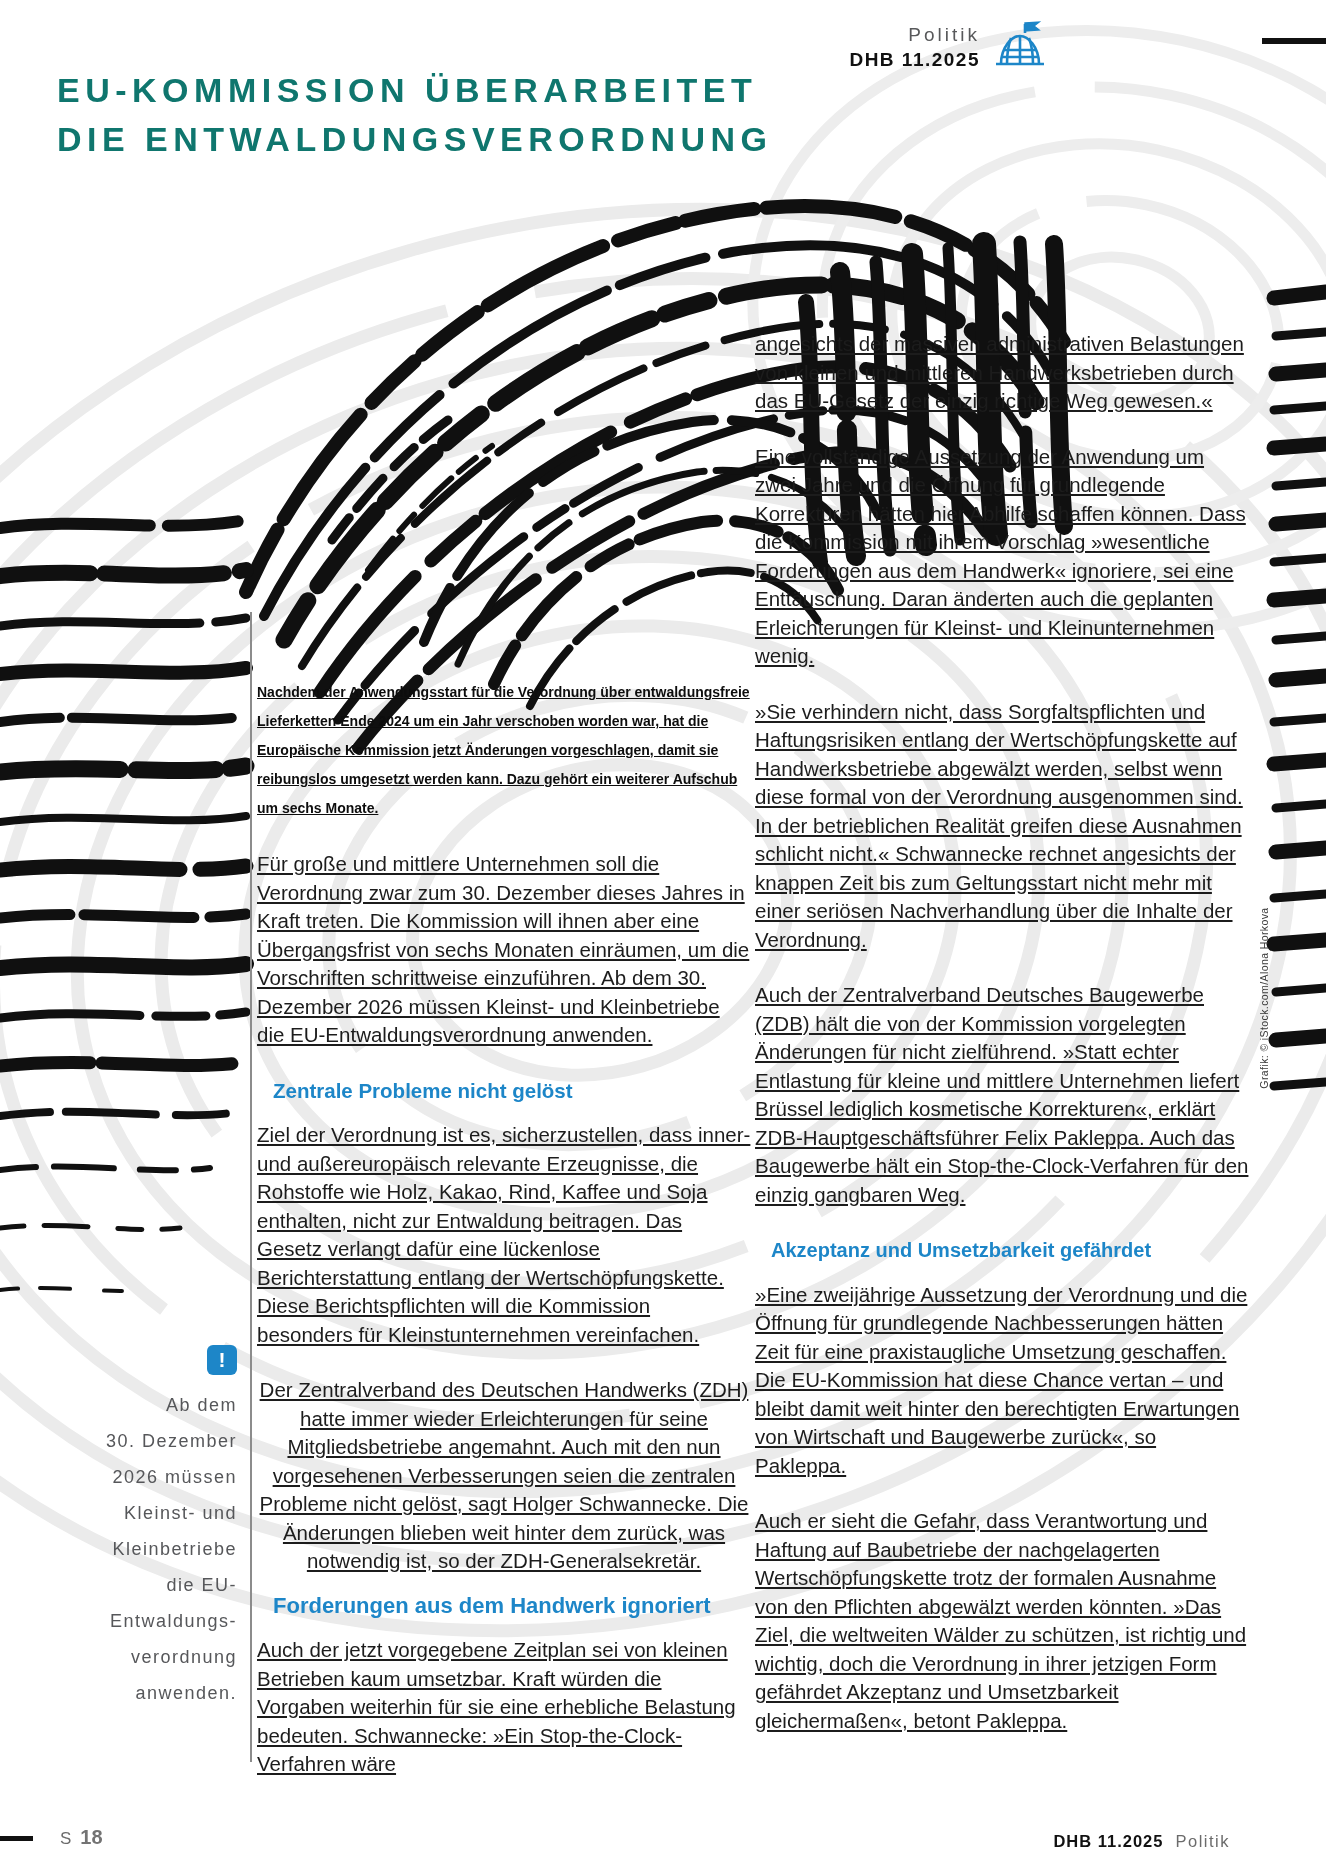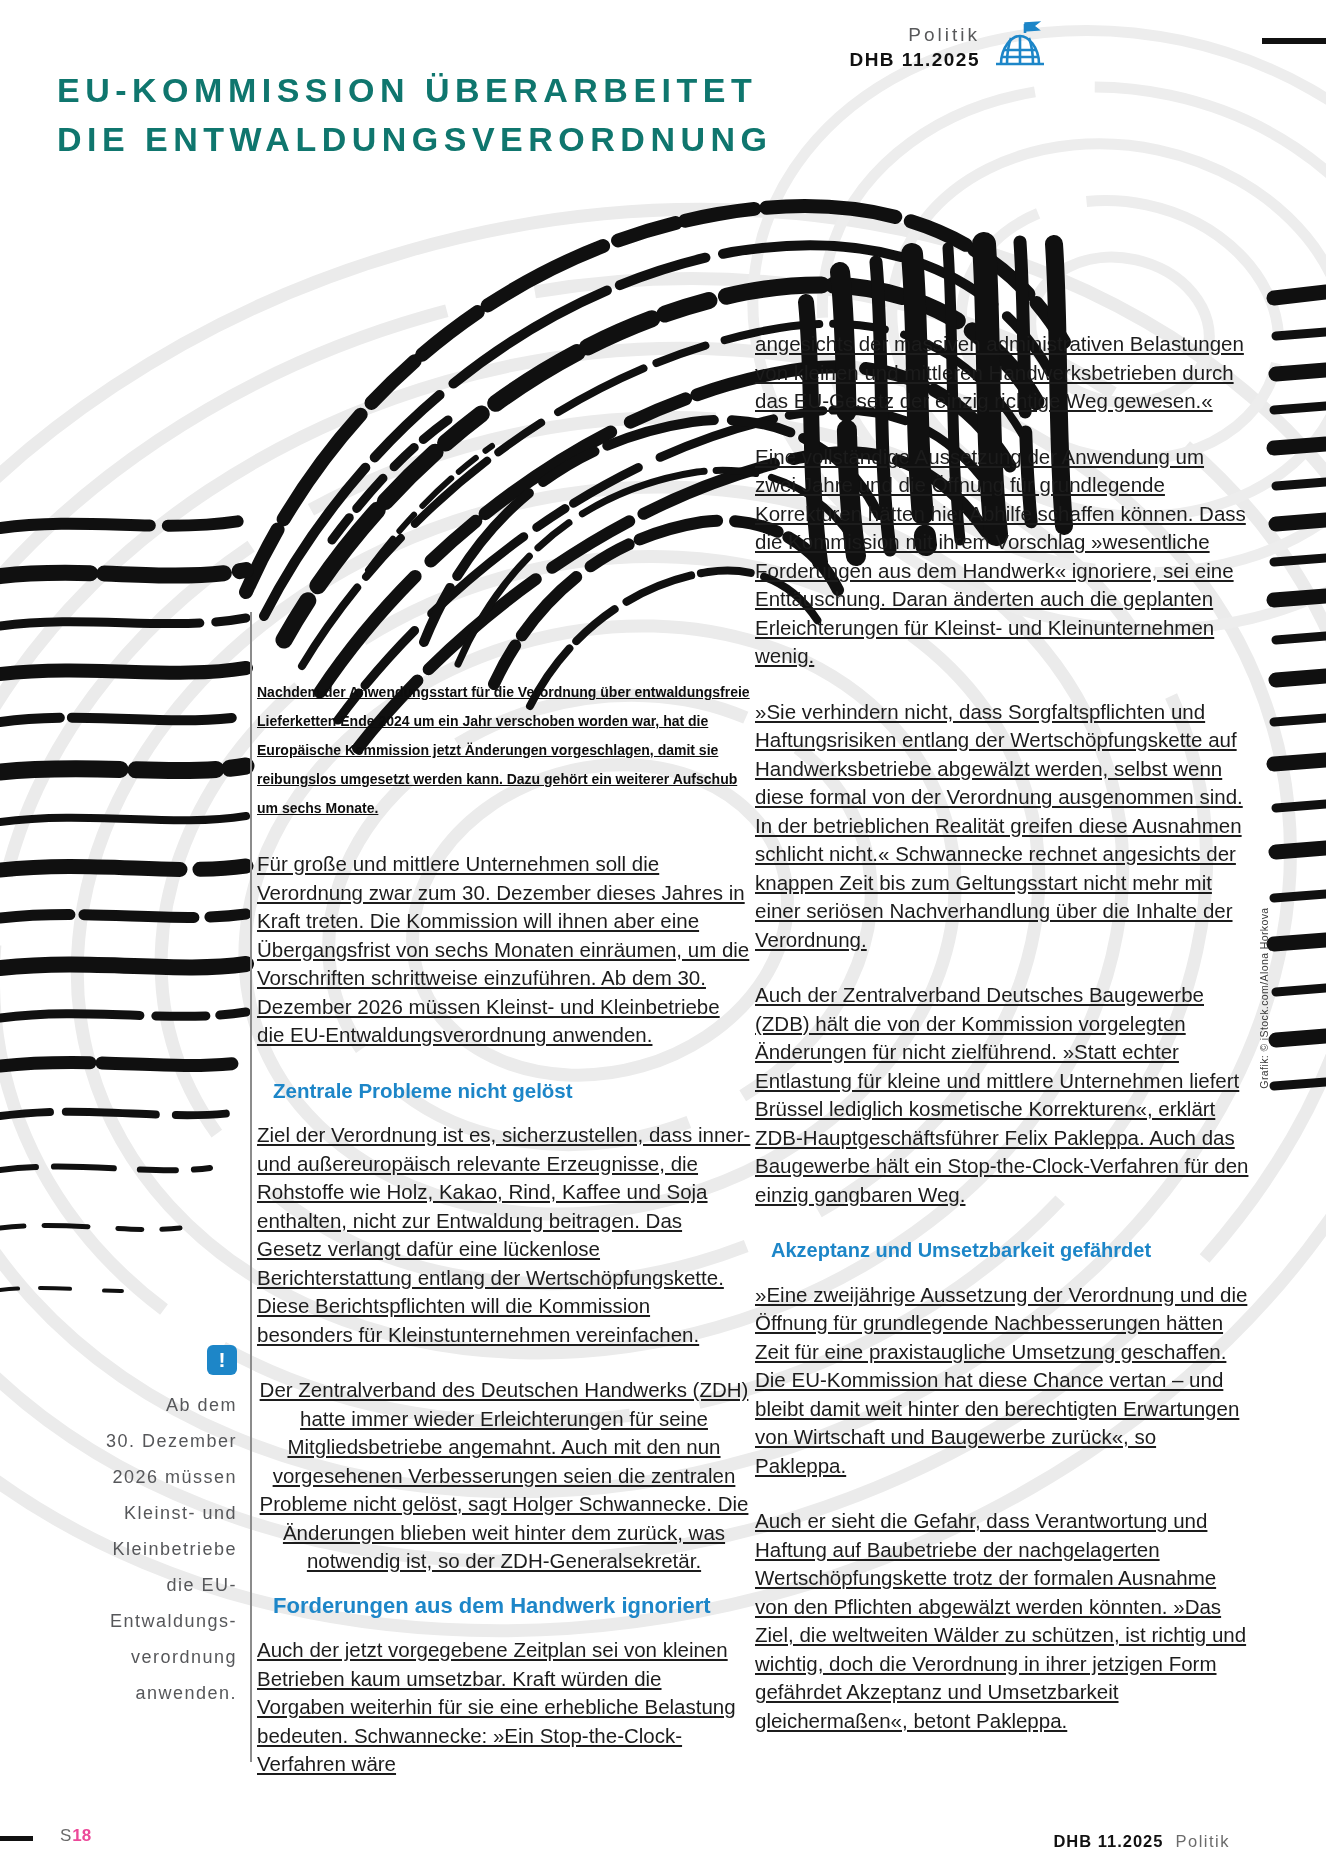--- a/index.html
+++ b/index.html
@@ -45,21 +45,21 @@
 
   
   .credit{left:1164px;top:992px;width:200px;text-align:center;
     transform:rotate(-90deg);transform-origin:center;
     font-size:10.5px;color:#3a3a3a;letter-spacing:.4px;}
 
   
   .ftr-rule{left:0;top:1836px;width:33px;height:5px;background:#111;}
   .ftr-left{left:60px;top:1826px;}
   .ftr-s{font-size:17px;letter-spacing:1px;color:#6b6b6b;vertical-align:baseline;}
-  .ftr-num{font-size:17px;font-weight:bold;color:#ec4899;}
+  .ftr-num{font-size:20px;font-weight:bold;color:#737373;margin-left:8px;}
   .ftr-right{right:96px;top:1832px;text-align:right;}
   .ftr-issue{font-size:16.5px;font-weight:bold;letter-spacing:1px;color:#111;}
   .ftr-section{font-size:16.5px;letter-spacing:1.5px;color:#6b6b6b;margin-left:12px;}
 </style>
 </head>
 <body>
 
 <svg class="artwork" width="1326" height="1875" viewBox="0 0 1326 1875" fill="none">
   <g stroke="#ebebeb" stroke-width="13" transform="rotate(-16 600 920)">
     <ellipse cx="600" cy="920" rx="190" ry="152"></ellipse>

